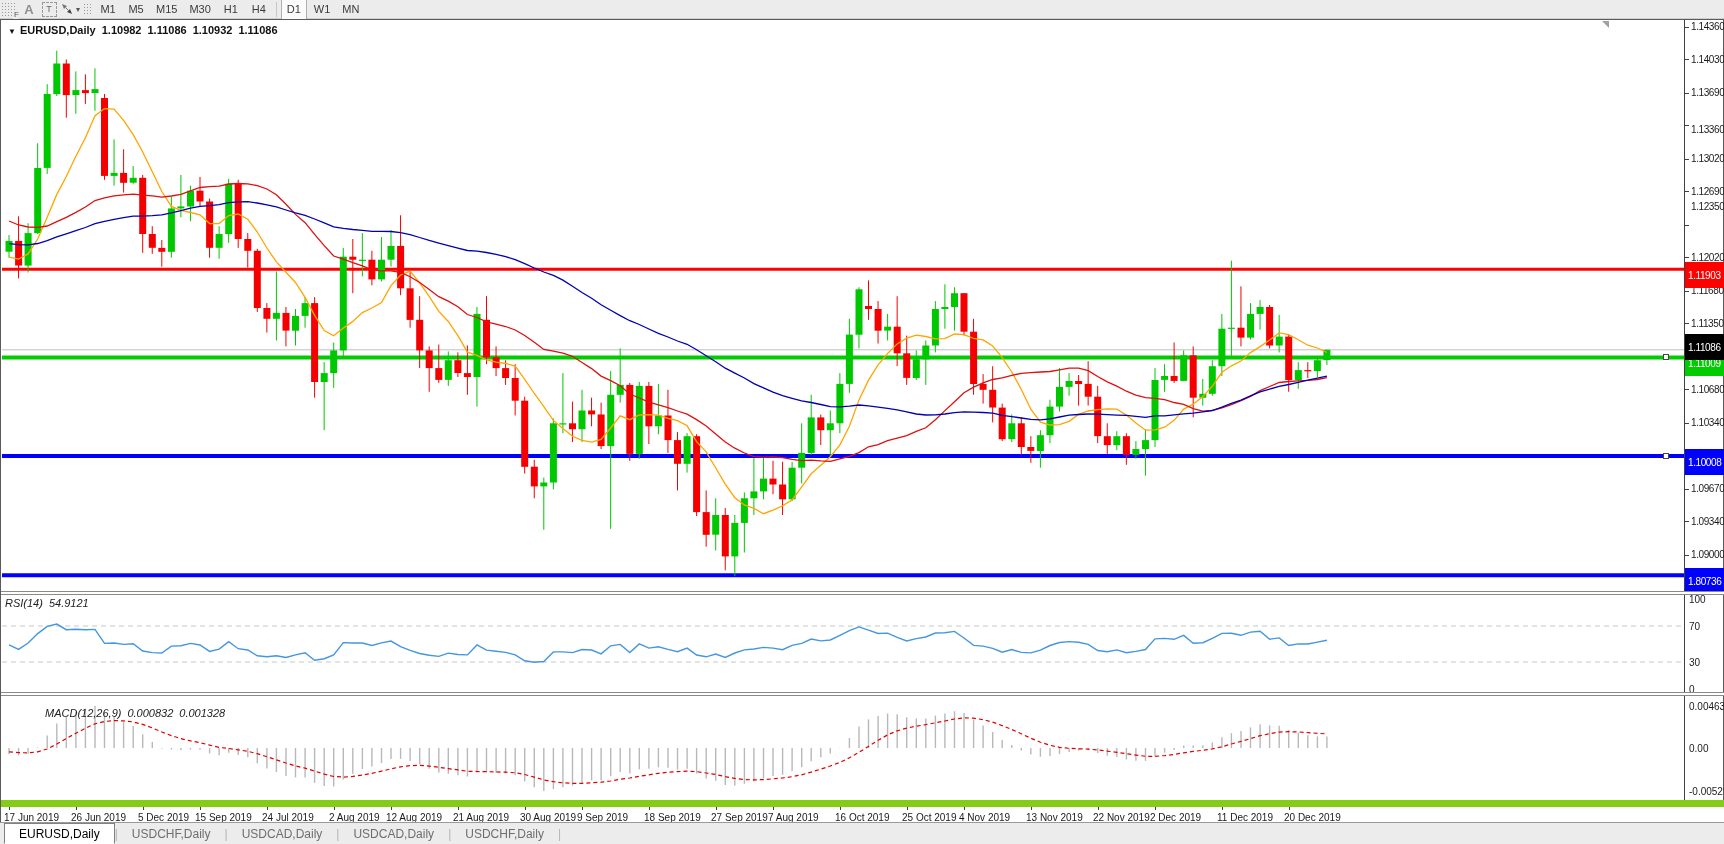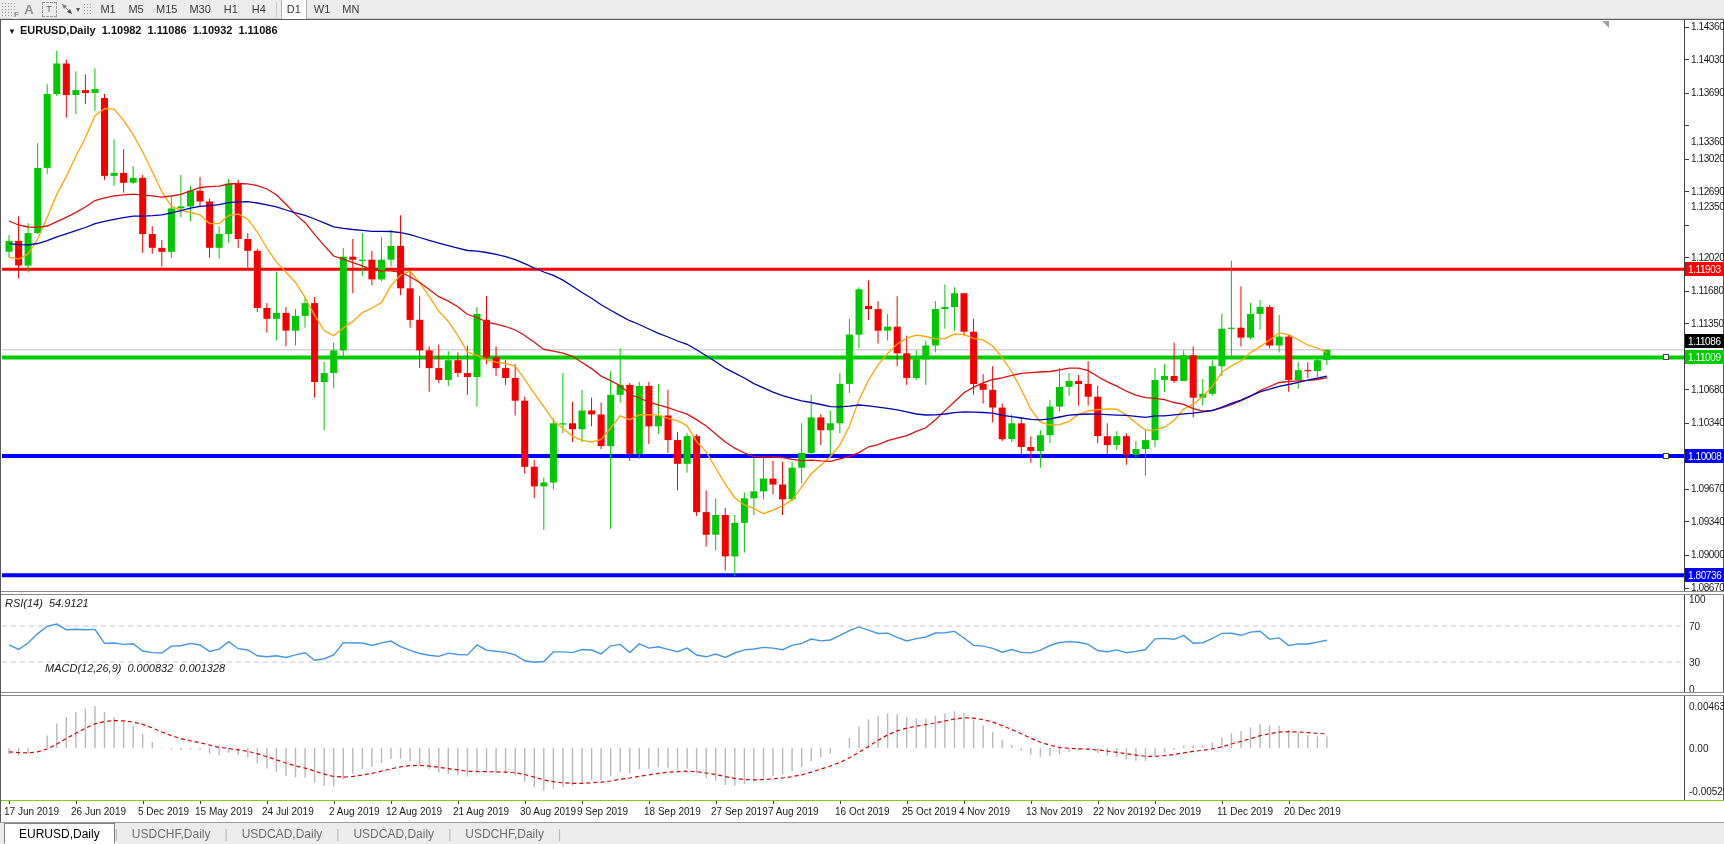--- a/index.html
+++ b/index.html
@@ -28,24 +28,24 @@
   border:1px solid #5a5a5a;}
 .pane{position:absolute;left:0;}
 .plot-vline{position:absolute;left:1683px;top:0;width:1px;height:780px;background:#404040;}
 .chart-title{position:absolute;left:7px;top:4px;font-size:11px;color:#111;font-weight:600;z-index:30;}
 .chart-title .dd{font-size:8px;margin-right:4px;color:#111;}
 .chart-title span{margin-right:6px;}
 .pane-label{position:absolute;left:4px;top:2px;font-size:11px;color:#222;z-index:30;}
 .pane-label span{margin-right:6px;font-style:italic;}
 .y-label{position:absolute;left:1690px;font-size:10px;letter-spacing:-0.4px;color:#1a1a1a;z-index:5;}
 .y-tick{position:absolute;left:1683px;width:5px;height:1px;background:#404040;z-index:5;}
-.badge{position:absolute;left:1684px;width:40px;height:14px;font-size:10px;letter-spacing:-0.4px;
+.badge{position:absolute;left:1684px;width:40px;height:26px;font-size:10px;letter-spacing:-0.4px;
   color:#fff;display:flex;align-items:center;padding-left:3px;z-index:10;}
 .rsi-label-r{position:absolute;left:1688px;font-size:10px;color:#1a1a1a;}
-.date-axis{position:absolute;left:0;top:780px;width:1724px;height:22px;border-top:1px solid #84cc16;background:#fff;}
+.date-axis{position:absolute;left:0;top:780px;width:1724px;height:22px;border-top:7px solid #84cc16;background:#fff;}
 .date-label{position:absolute;top:5px;font-size:10px;color:#1a1a1a;white-space:nowrap;}
 .date-tick{position:absolute;top:0;width:1px;height:3px;background:#404040;}
 .splitter{position:absolute;left:0;width:1724px;height:4px;background:#fff;
   border-top:1px solid #8a8a8a;border-bottom:1px solid #8a8a8a;z-index:20;}
 .shift-marker{position:absolute;left:1601px;top:1px;width:0;height:0;z-index:25;
   border-top:7px solid #a0a0a0;border-left:7px solid transparent;}
 .line-handle{position:absolute;width:6px;height:6px;background:#fff;border:1px solid #444;z-index:12;}
 
 .tab-bar{position:absolute;top:822px;left:0;width:1724px;height:22px;background:#ececec;
   border-top:1px solid #9a9a9a;display:flex;align-items:flex-end;font-size:12px;}
@@ -388,21 +388,21 @@
   <div class="pane-label" style="top:577px;">
     <span>RSI(14)</span><span>54.9121</span>
   </div>
   <svg id="svg-rsi" class="pane" style="top:575px;" width="1684" height="97">
       <line x1="1" y1="31.0" x2="1683" y2="31.0" stroke="#c8c8c8" stroke-width="1" stroke-dasharray="5 4"></line>
       <line x1="1" y1="67.0" x2="1683" y2="67.0" stroke="#c8c8c8" stroke-width="1" stroke-dasharray="5 4"></line>
       <polyline points="8.0,49.9 17.6,54.4 27.1,48.0 36.7,38.6 46.2,31.4 55.8,29.1 65.3,34.7 74.9,34.2 84.4,34.8 94.0,34.4 103.5,48.4 113.1,48.0 122.6,49.4 132.2,48.7 141.7,56.0 151.3,57.6 160.8,58.0 170.4,51.1 179.9,50.8 189.5,48.4 199.0,50.0 208.6,56.4 218.1,54.1 227.7,46.7 237.2,53.7 246.8,55.0 256.3,60.8 265.9,61.7 275.4,60.8 285.0,62.5 294.5,59.9 304.1,57.7 313.6,65.2 323.2,63.7 332.7,59.9 342.3,47.6 351.8,48.0 361.4,48.0 370.9,50.5 380.5,47.9 390.0,46.1 399.6,51.7 409.1,55.4 418.7,58.5 428.2,60.3 437.8,61.4 447.3,58.1 456.9,59.5 466.4,59.9 476.0,49.9 485.5,55.1 495.1,56.3 504.6,57.4 514.2,59.8 523.7,65.8 533.3,67.2 542.8,66.5 552.4,56.9 561.9,56.9 571.5,57.6 581.0,54.5 590.6,55.0 600.1,58.9 609.7,50.8 619.2,49.4 628.8,57.5 638.3,48.9 647.9,53.1 657.4,51.8 667.0,54.4 676.5,56.7 686.1,53.1 695.6,60.0 705.2,61.8 714.7,59.1 724.3,62.4 733.8,58.0 743.4,54.9 752.9,54.0 762.5,52.4 772.0,53.1 781.6,54.7 791.1,50.4 800.7,48.4 810.2,44.1 819.8,45.9 829.3,45.0 838.9,40.4 848.4,35.6 858.0,31.9 867.5,35.1 877.1,38.5 886.6,38.1 896.2,42.3 905.7,45.9 915.3,43.6 924.8,42.0 934.4,38.0 943.9,37.8 953.5,36.4 963.0,43.0 972.6,50.4 982.1,51.1 991.7,53.4 1001.2,57.2 1010.8,54.6 1020.3,57.4 1029.8,57.9 1039.4,55.1 1049.0,50.5 1058.5,47.5 1068.1,46.6 1077.6,47.2 1087.2,49.4 1096.7,55.5 1106.3,56.7 1115.8,54.9 1125.4,57.7 1134.9,56.4 1144.5,54.5 1154.0,43.9 1163.6,43.4 1173.1,44.3 1182.7,40.4 1192.2,48.3 1201.8,47.7 1211.3,43.3 1220.9,38.4 1230.4,38.2 1240.0,40.3 1249.5,37.1 1259.1,36.3 1268.6,44.2 1278.2,42.9 1287.7,50.5 1297.3,48.9 1306.8,49.0 1316.4,47.1 1325.9,45.3 " fill="none" stroke="#4596e0" stroke-width="1.4"></polyline>
     </svg>
 
   <div class="splitter" style="top:672px;"></div>
-  <div class="pane-label" style="top:642px;padding-left:40px;">
+  <div class="pane-label" style="top:687px;padding-left:40px;">
     <span>MACD(12,26,9)</span><span>0.000832</span><span>0.001328</span>
   </div>
   <svg id="svg-macd" class="pane" style="top:676px;" width="1684" height="104">
       <line x1="8.0" y1="52" x2="8.0" y2="58.3" stroke="#b8b8b8" stroke-width="1.4"></line>
       <line x1="17.6" y1="52" x2="17.6" y2="59.4" stroke="#b8b8b8" stroke-width="1.4"></line>
       <line x1="27.1" y1="52" x2="27.1" y2="57.8" stroke="#b8b8b8" stroke-width="1.4"></line>
       <line x1="36.7" y1="52" x2="36.7" y2="51.6" stroke="#b8b8b8" stroke-width="1.4"></line>
       <line x1="46.2" y1="52" x2="46.2" y2="39.5" stroke="#b8b8b8" stroke-width="1.4"></line>
       <line x1="55.8" y1="52" x2="55.8" y2="27.4" stroke="#b8b8b8" stroke-width="1.4"></line>
       <line x1="65.3" y1="52" x2="65.3" y2="20.9" stroke="#b8b8b8" stroke-width="1.4"></line>
@@ -543,21 +543,21 @@
 
   <div class="plot-vline"></div>
   <div id="y-axis">
       <div class="y-tick" style="top:7px"></div>
       <div class="y-label" style="top:1px">1.14360</div>
       <div class="y-tick" style="top:39px"></div>
       <div class="y-label" style="top:34px">1.14030</div>
       <div class="y-tick" style="top:73px"></div>
       <div class="y-label" style="top:67px">1.13690</div>
       <div class="y-tick" style="top:105px"></div>
-      <div class="y-label" style="top:116px">1.13360</div>
+      <div class="y-label" style="top:104px">1.13360</div>
       <div class="y-tick" style="top:139px"></div>
       <div class="y-label" style="top:133px">1.13020</div>
       <div class="y-tick" style="top:171px"></div>
       <div class="y-label" style="top:166px">1.12690</div>
       <div class="y-tick" style="top:205px"></div>
       <div class="y-label" style="top:181px">1.12350</div>
       <div class="y-tick" style="top:237px"></div>
       <div class="y-label" style="top:232px">1.12020</div>
       <div class="y-tick" style="top:271px"></div>
       <div class="y-label" style="top:265px">1.11680</div>
@@ -591,21 +591,21 @@
       <div class="rsi-label-r" style="top:766px">-0.00529</div>
     </div>
   <div class="date-axis" id="date-axis">
       <div class="date-tick" style="left:8px"></div>
       <div class="date-label" style="left:3px">17 Jun 2019</div>
       <div class="date-tick" style="left:75px"></div>
       <div class="date-label" style="left:70px">26 Jun 2019</div>
       <div class="date-tick" style="left:142px"></div>
       <div class="date-label" style="left:137px">5 Dec 2019</div>
       <div class="date-tick" style="left:199px"></div>
-      <div class="date-label" style="left:194px">15 May 2019</div>
+      <div class="date-label" style="left:194px">15 Sep 2019</div>
       <div class="date-tick" style="left:266px"></div>
       <div class="date-label" style="left:261px">24 Jul 2019</div>
       <div class="date-tick" style="left:333px"></div>
       <div class="date-label" style="left:328px">2 Aug 2019</div>
       <div class="date-tick" style="left:390px"></div>
       <div class="date-label" style="left:385px">12 Aug 2019</div>
       <div class="date-tick" style="left:457px"></div>
       <div class="date-label" style="left:452px">21 Aug 2019</div>
       <div class="date-tick" style="left:524px"></div>
       <div class="date-label" style="left:519px">30 Aug 2019</div>

